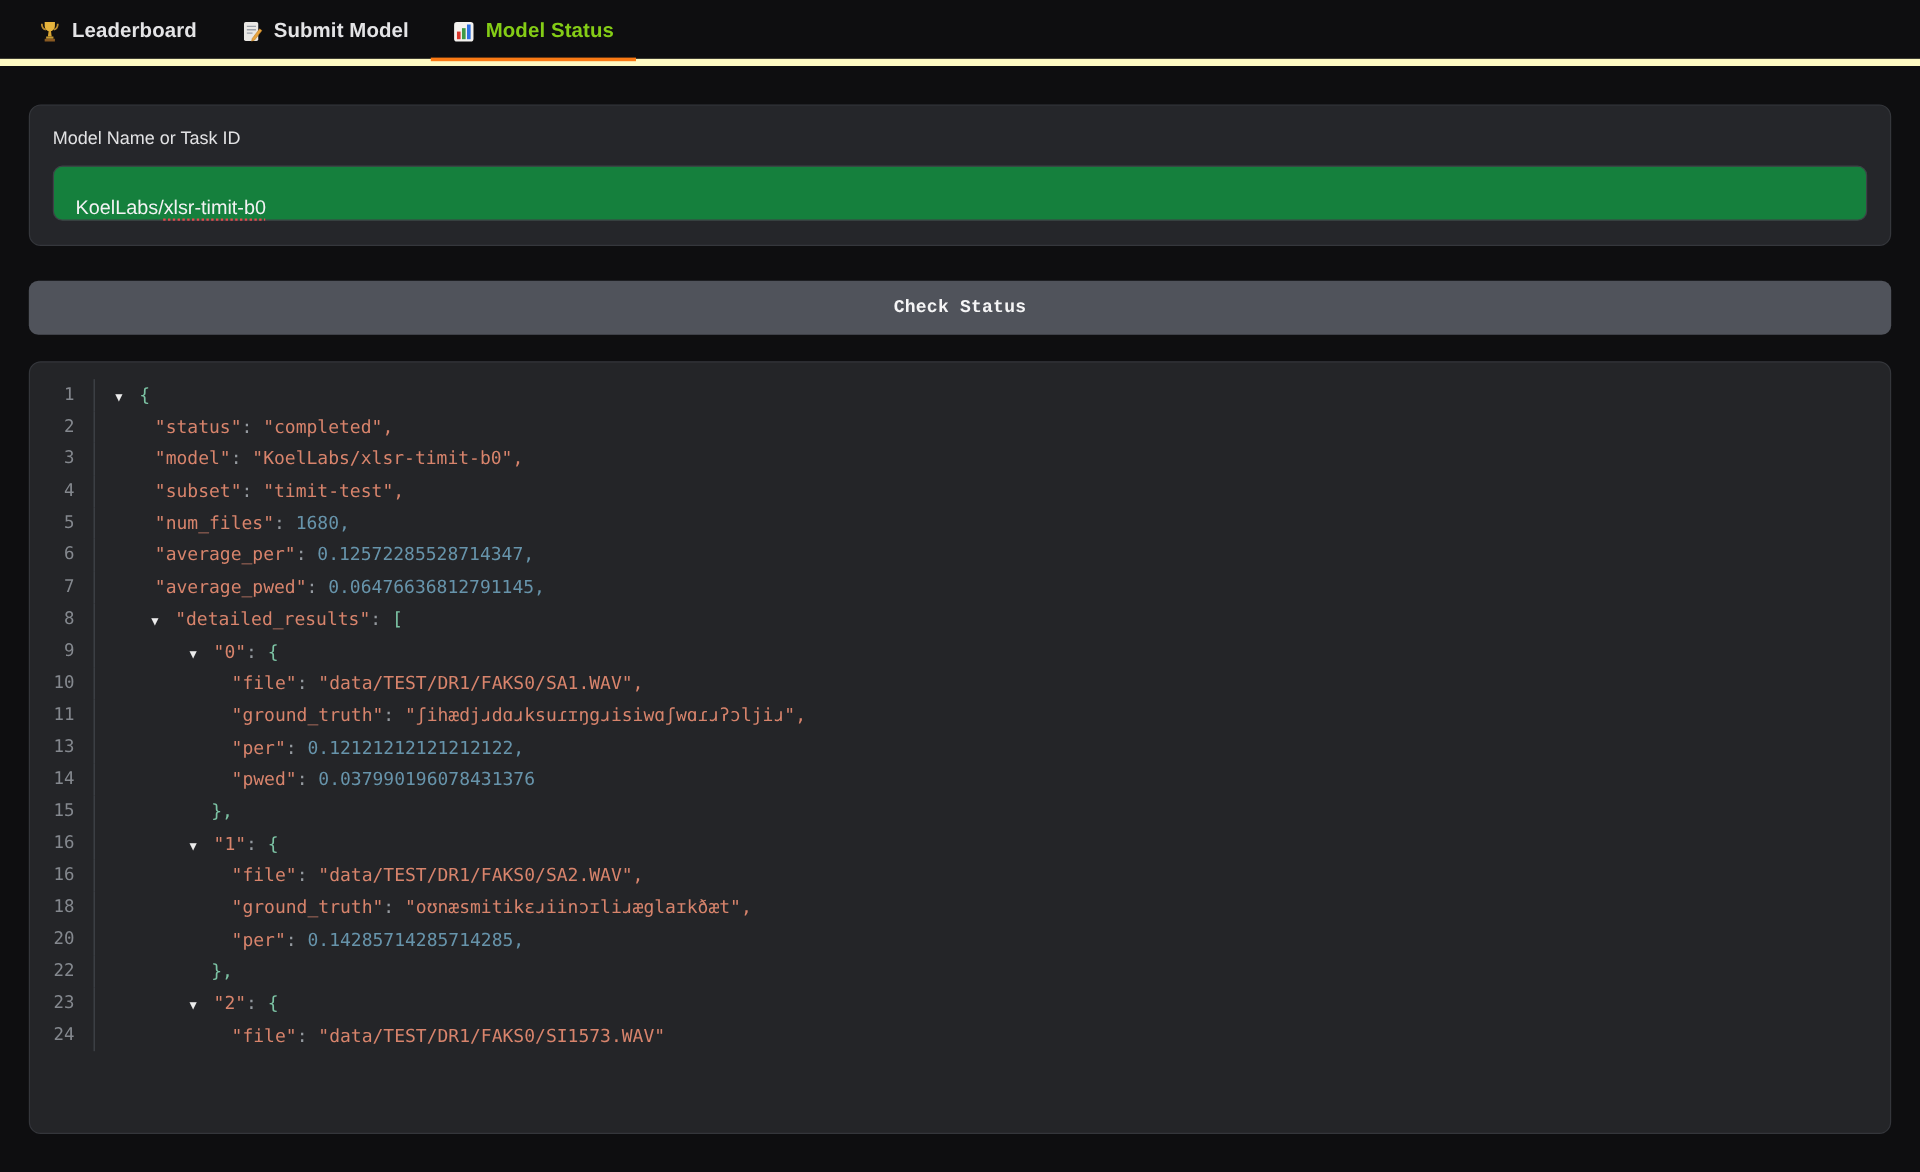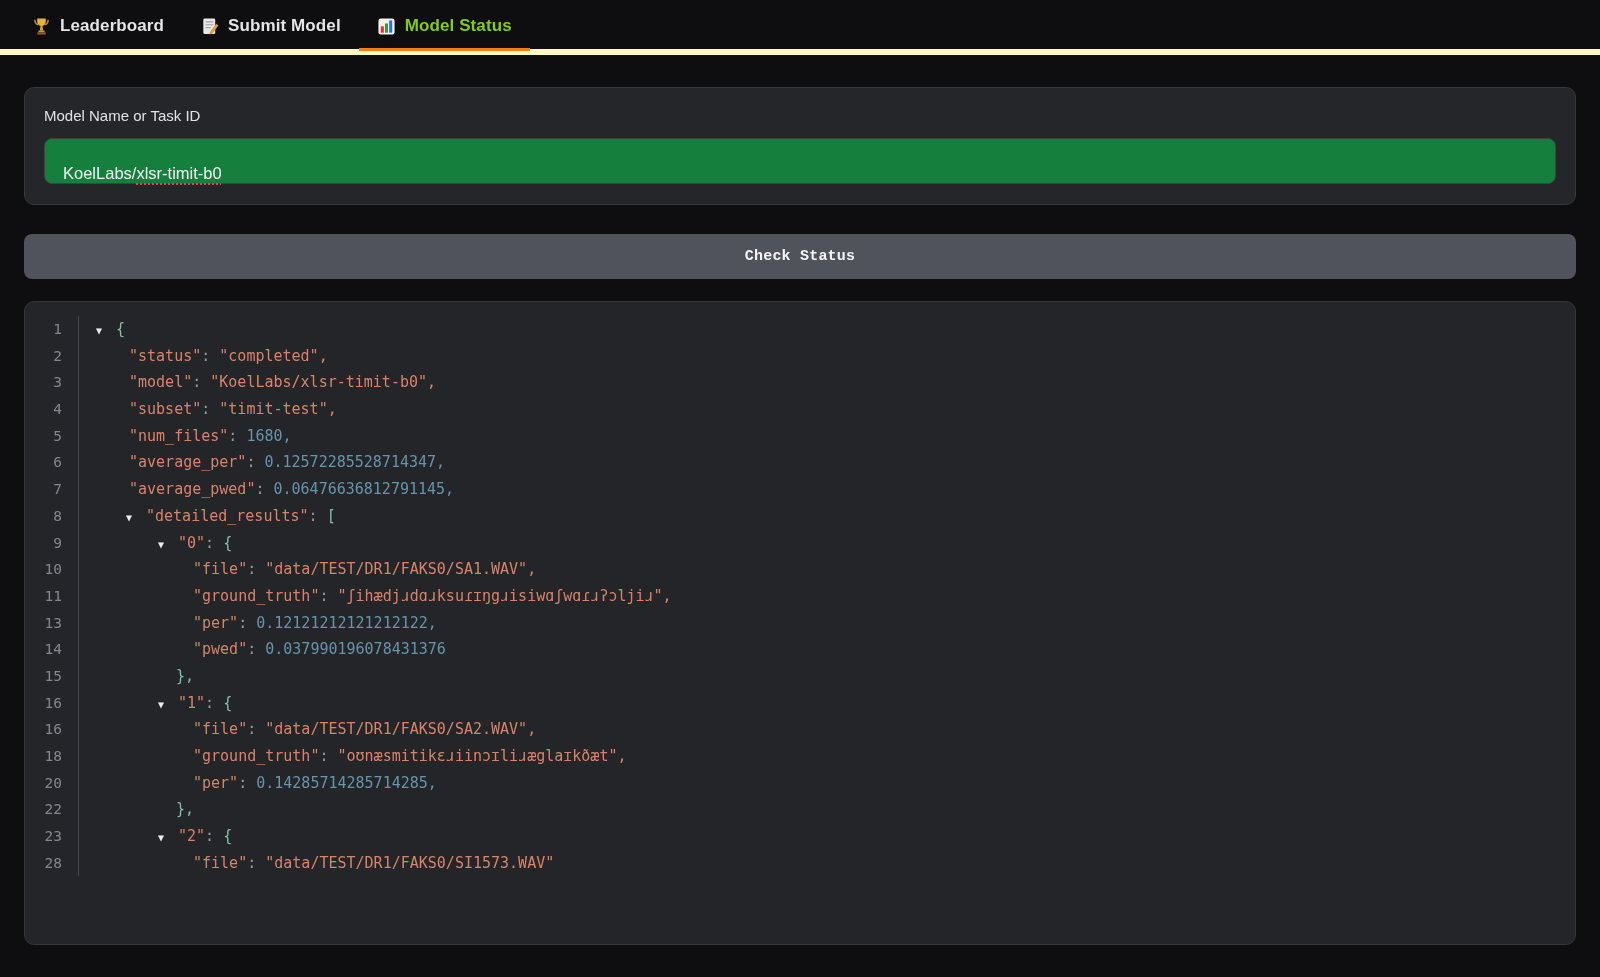--- a/index.html
+++ b/index.html
@@ -161,16 +161,16 @@
       <div class="jrow"><span class="ln">11</span><span class="code" style="padding-left: 114px;"><span class="seg-key">"ground_truth"</span><span class="seg-punct">: </span><span class="seg-str">"ʃihædjɹdɑɹksuɾɪŋgɹisiwɑʃwɑɾɹʔɔljiɹ",</span></span></div>
       <div class="jrow"><span class="ln">13</span><span class="code" style="padding-left: 114px;"><span class="seg-key">"per"</span><span class="seg-punct">: </span><span class="seg-num">0.12121212121212122,</span></span></div>
       <div class="jrow"><span class="ln">14</span><span class="code" style="padding-left: 114px;"><span class="seg-key">"pwed"</span><span class="seg-punct">: </span><span class="seg-num">0.037990196078431376</span></span></div>
       <div class="jrow"><span class="ln">15</span><span class="code" style="padding-left: 97px;"><span class="seg-brace">},</span></span></div>
       <div class="jrow"><span class="ln">16</span><span class="code" style="padding-left: 79px;"><span class="tri">▼</span><span class="seg-key">"1"</span><span class="seg-punct">: </span><span class="seg-brace">{</span></span></div>
       <div class="jrow"><span class="ln">16</span><span class="code" style="padding-left: 114px;"><span class="seg-key">"file"</span><span class="seg-punct">: </span><span class="seg-str">"data/TEST/DR1/FAKS0/SA2.WAV",</span></span></div>
       <div class="jrow"><span class="ln">18</span><span class="code" style="padding-left: 114px;"><span class="seg-key">"ground_truth"</span><span class="seg-punct">: </span><span class="seg-str">"oʊnæsmitikɛɹiinɔɪliɹæglaɪkðæt",</span></span></div>
       <div class="jrow"><span class="ln">20</span><span class="code" style="padding-left: 114px;"><span class="seg-key">"per"</span><span class="seg-punct">: </span><span class="seg-num">0.14285714285714285,</span></span></div>
       <div class="jrow"><span class="ln">22</span><span class="code" style="padding-left: 97px;"><span class="seg-brace">},</span></span></div>
       <div class="jrow"><span class="ln">23</span><span class="code" style="padding-left: 79px;"><span class="tri">▼</span><span class="seg-key">"2"</span><span class="seg-punct">: </span><span class="seg-brace">{</span></span></div>
-      <div class="jrow"><span class="ln">28</span><span class="code" style="padding-left: 114px;"><span class="seg-key">"file"</span><span class="seg-punct">: </span><span class="seg-str">"data/TEST/DR1/FAKS0/SI1573.WAV"</span></span></div>
+      <div class="jrow"><span class="ln">24</span><span class="code" style="padding-left: 114px;"><span class="seg-key">"file"</span><span class="seg-punct">: </span><span class="seg-str">"data/TEST/DR1/FAKS0/SI1573.WAV"</span></span></div>
     </section>
 
 </main>
 
 </body></html>

